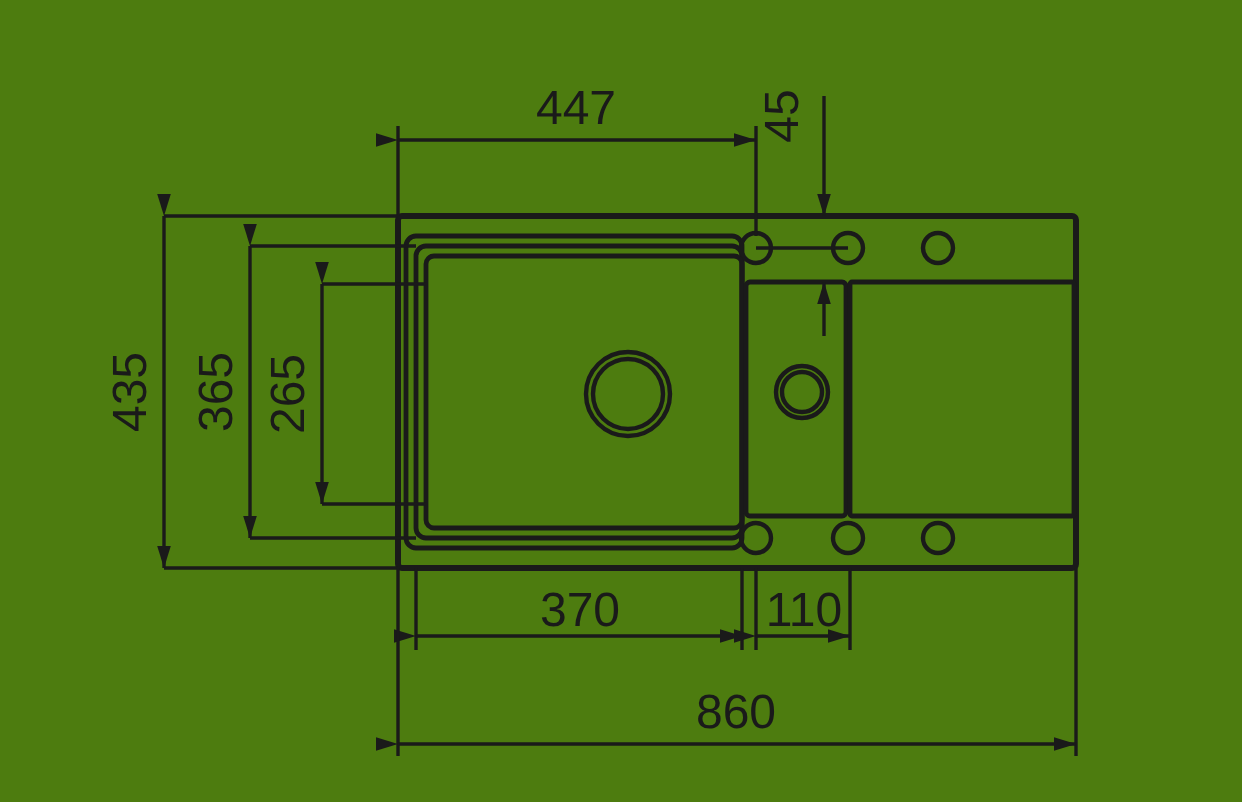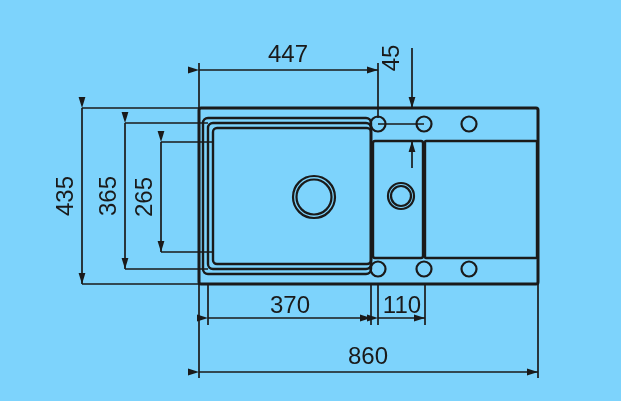--- a/index.html
+++ b/index.html
@@ -10,21 +10,21 @@
   body {
     width: 621px;
     height: 401px;
     font-family: "Liberation Sans", sans-serif;
     overflow: hidden;
   }
   #drawing-root {
     position: relative;
     width: 621px;
     height: 401px;
-    background: #7dd3fc;
+    background: #4d7c0f;
   }
   svg#tech-drawing {
     display: block;
     width: 621px;
     height: 401px;
   }
   .dim-text {
     font-family: "Liberation Sans", sans-serif;
     font-size: 24px;
     fill: #1a1a1a;

